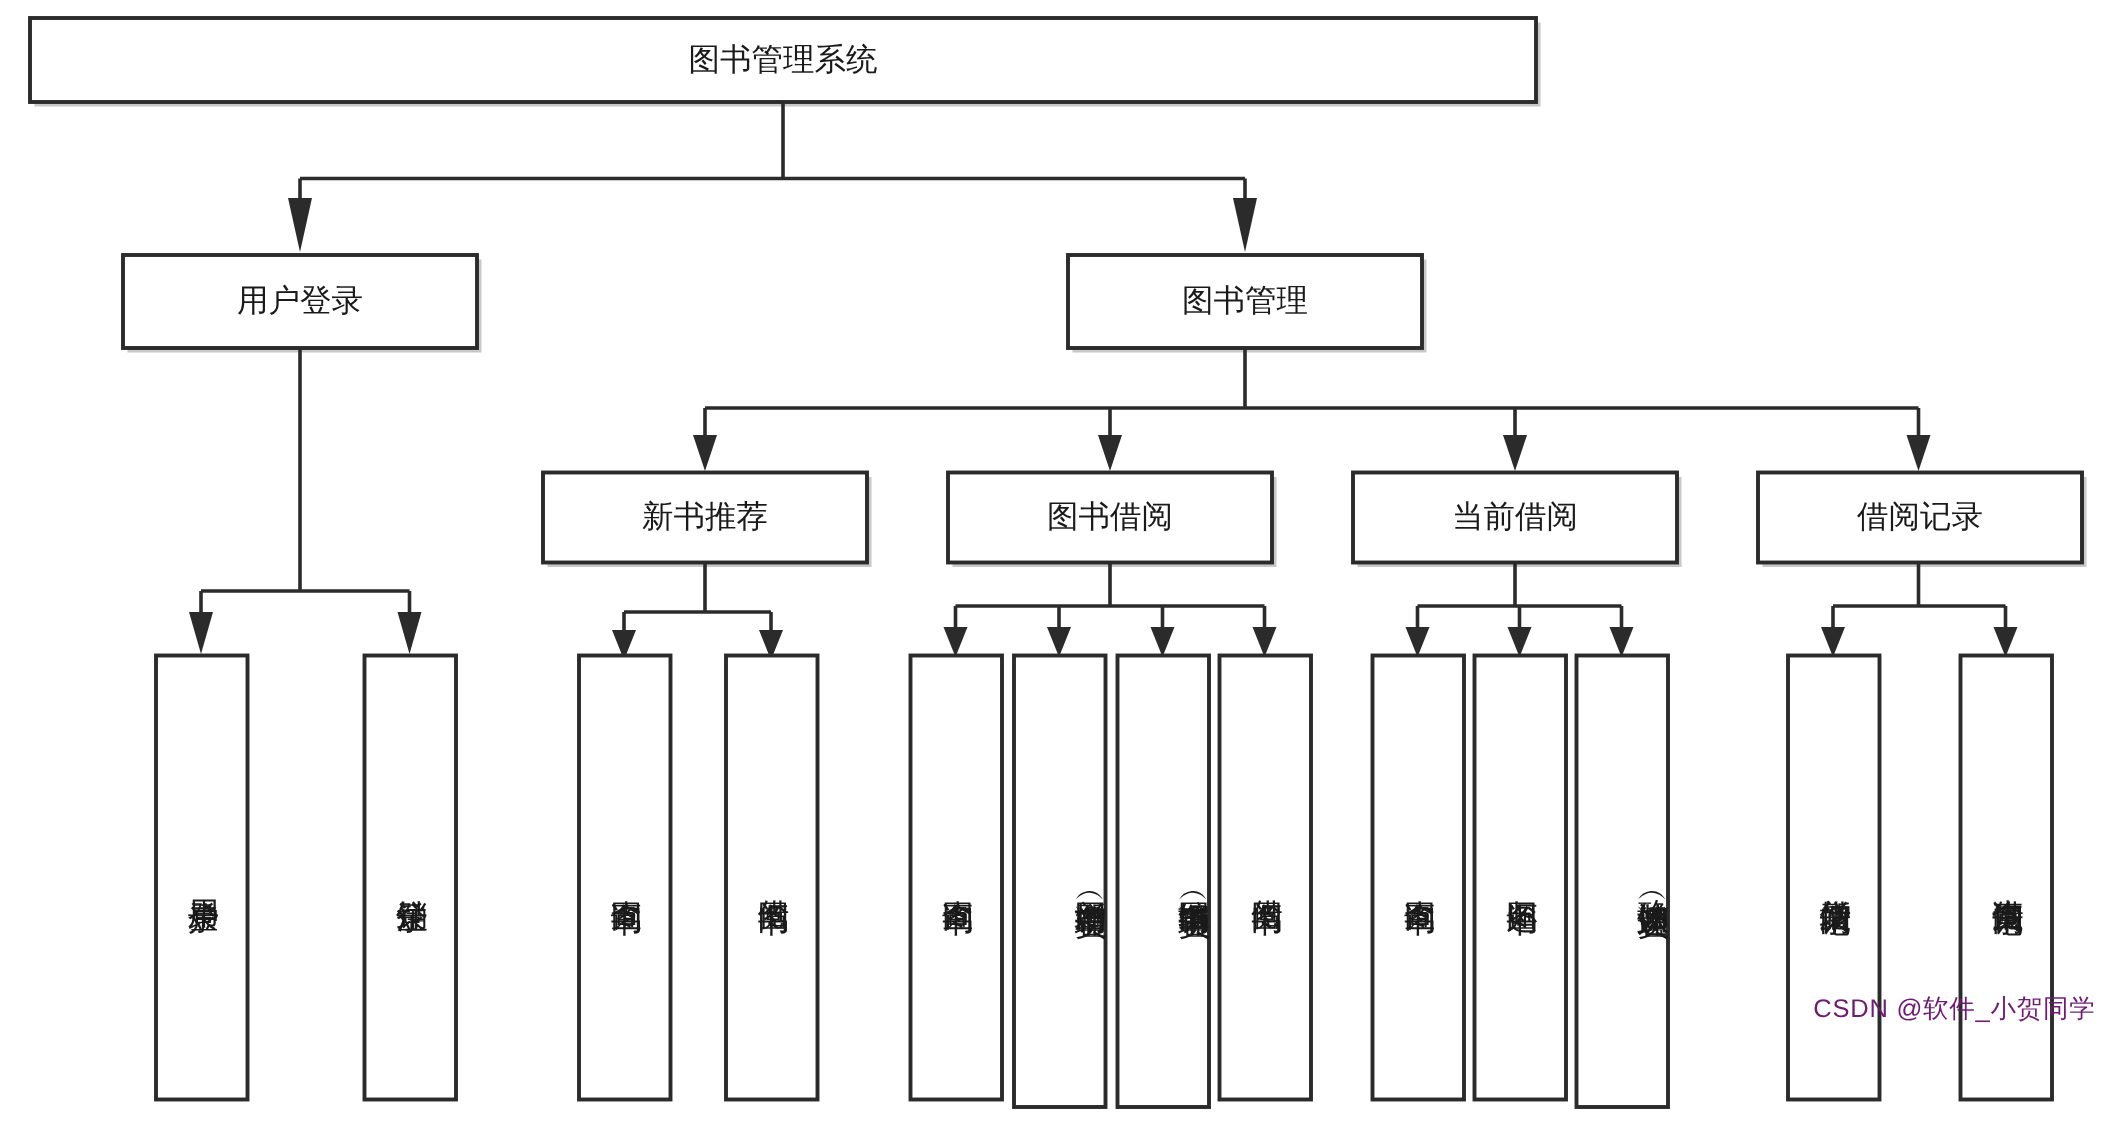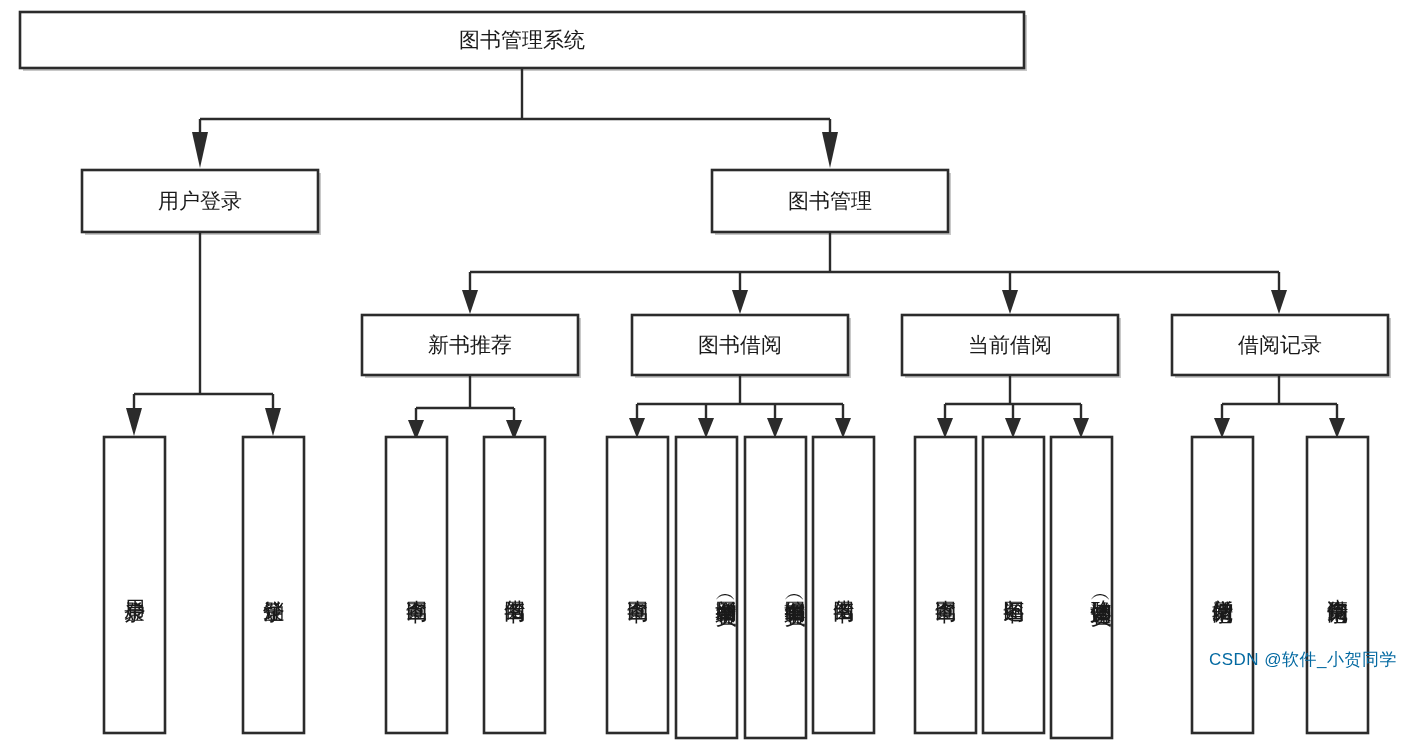--- a/index.html
+++ b/index.html
@@ -64,24 +64,24 @@
     letter-spacing: 1px;
     white-space: nowrap;
     display: flex;
     align-items: center;
     justify-content: center;
     pointer-events: none;
   }
   .watermark {
     position: absolute;
     right: 8px;
-    bottom: 17px;
+    bottom: 4px;
     font-family: "Liberation Sans", "DejaVu Sans", sans-serif;
     font-size: 17px;
-    color: #0369a1;
+    color: #701a75;
     white-space: nowrap;
     letter-spacing: 0.5px;
   }
 </style>
 </head>
 <body>
 
 <div id="diagram-root">
 
   <svg id="diagram-canvas" viewBox="0 0 1405 747">

